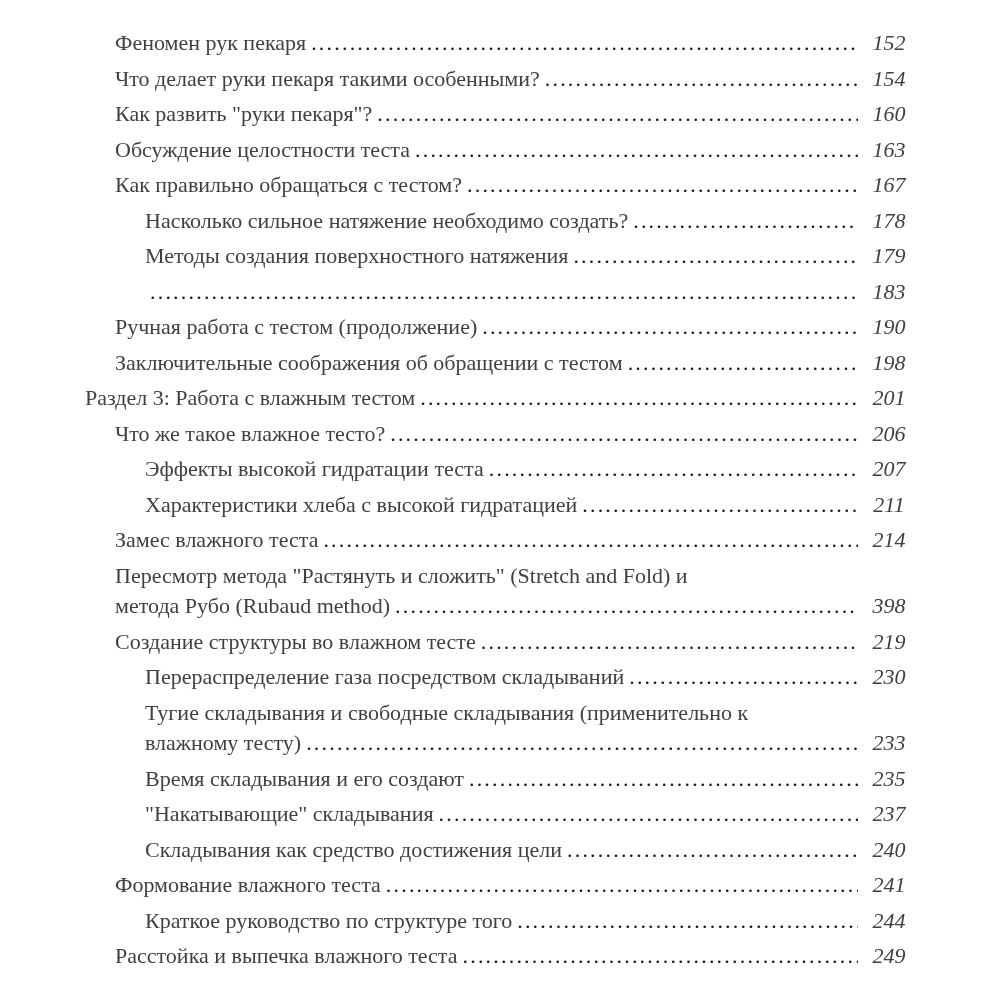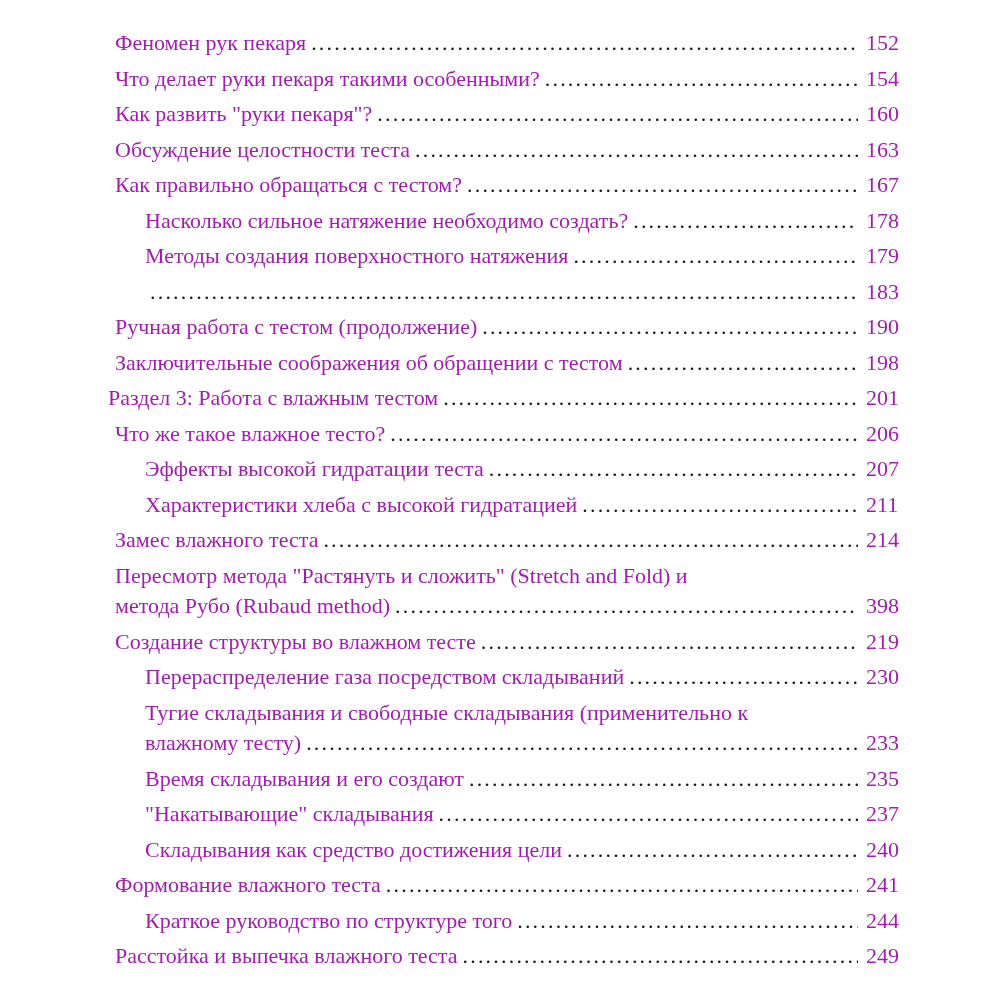--- a/index.html
+++ b/index.html
@@ -5,34 +5,34 @@
   html, body {
     margin: 0;
     padding: 0;
     background: #ffffff;
   }
   .book-page {
     width: 1000px;
     height: 1006px;
     box-sizing: border-box;
     background: #ffffff;
-    color: #a21caf;
+    color: #404040;
     font-family: "Liberation Serif", "DejaVu Serif", serif;
     padding: 28px 88px 0 85px;
     overflow: hidden;
   }
   .toc {
     width: 100%;
   }
   .toc-entry {
     margin-bottom: 5px;
     font-size: 22px;
     line-height: 30.5px;
   }
-  .toc-entry.lv0 { padding-left: 0; margin-left: 23px; }
+  .toc-entry.lv0 { padding-left: 0; }
   .toc-entry.lv1 { padding-left: 30px; }
   .toc-entry.lv2 { padding-left: 60px; }
   .cont-line {
     white-space: nowrap;
   }
   .leader-row {
     display: flex;
     align-items: baseline;
   }
   .entry-text {
@@ -48,21 +48,22 @@
     margin-right: 8px;
     letter-spacing: 2.2px;
     color: #1b1b1b;
   }
   .dot-leader::after {
     content: "......................................................................................................................................................................................";
   }
   .page-num {
     flex: 0 0 auto;
     width: 46px;
-    text-align: left;
+    text-align: center;
+    font-style: italic;
   }
 </style>
 </head>
 <body>
 
 <div class="book-page">
   <div class="toc" id="toc-container">
       <div class="toc-entry lv1">
         <div class="leader-row">
           <span class="entry-text">Феномен рук пекаря</span>

